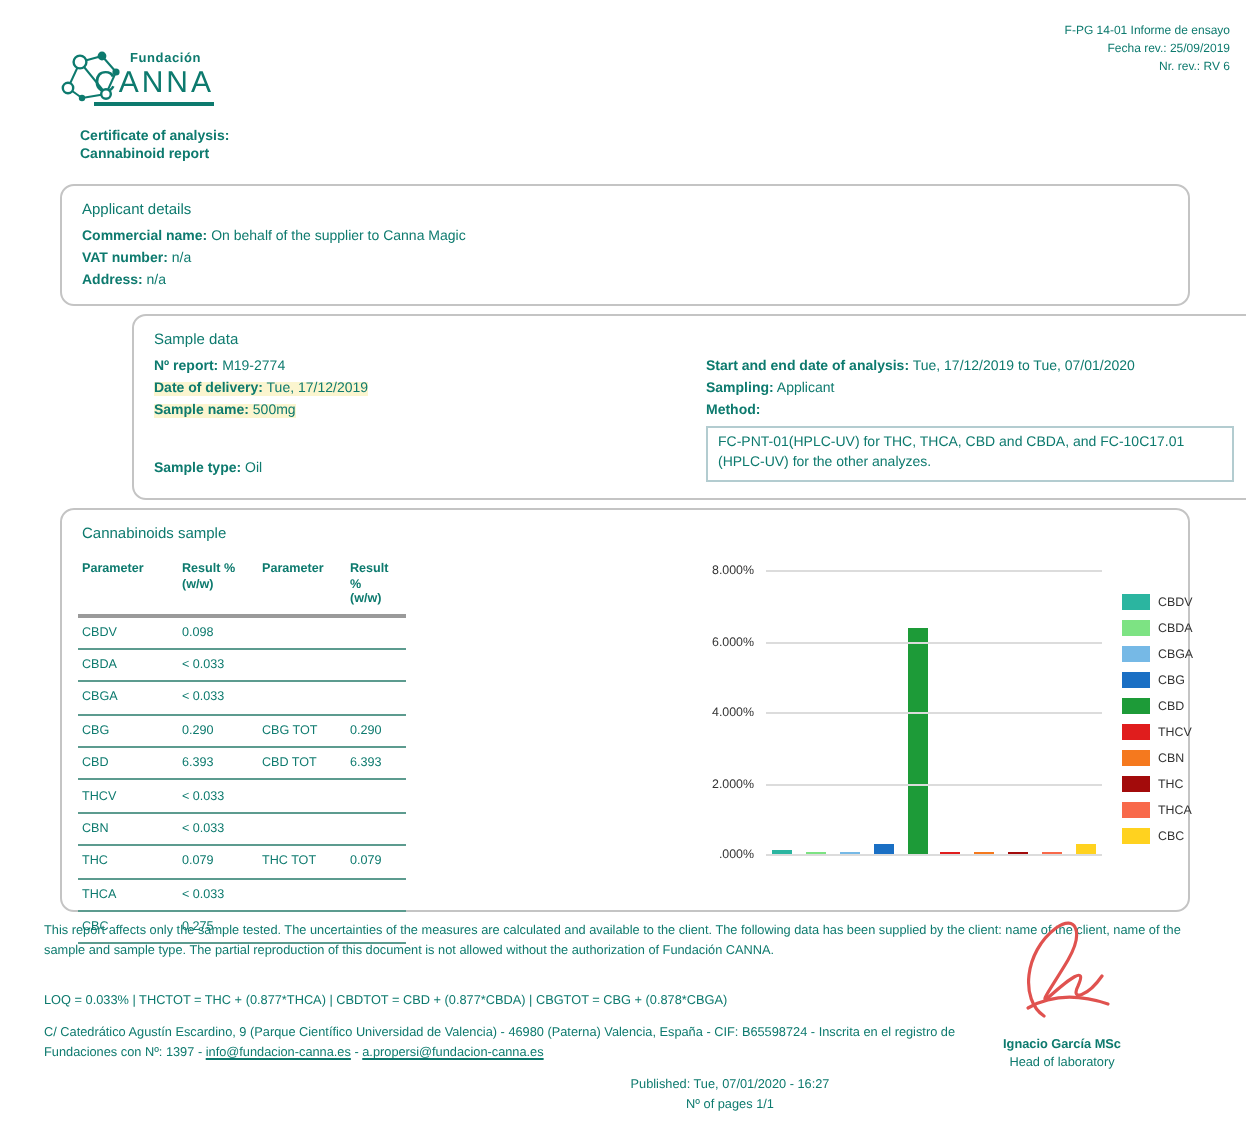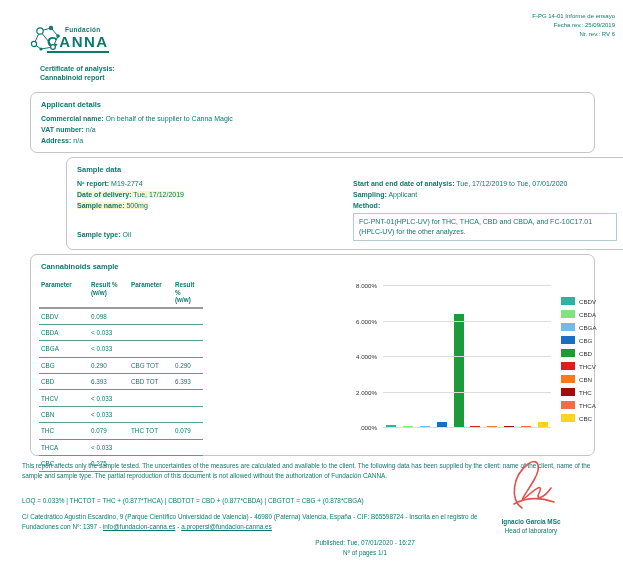--- a/index.html
+++ b/index.html
@@ -4,29 +4,29 @@
 <style>
   html,body{margin:0;padding:0;}
   .page{position:relative;width:623px;height:572px;background:#ffffff;overflow:hidden;
         font-family:"Liberation Sans", sans-serif;color:#0d7a6e;}
   
   .doc-ref{position:absolute;top:12px;right:8px;text-align:right;font-size:6px;line-height:9px;color:#0d7a6e;}
   
   .logo{position:absolute;left:38px;top:26px;width:90px;height:40px;}
   .logo svg{position:absolute;left:-10px;top:-4px;}
   .logo-top{margin-left:27px;font-size:6.5px;font-weight:bold;letter-spacing:.3px;}
-  .logo-main{margin-left:9px;display:inline-block;font-size:15px;font-weight:bold;letter-spacing:1.5px;
+  .logo-main{margin-left:9px;display:inline-block;font-size:15px;font-weight:normal;letter-spacing:1.5px;
              border-bottom:2.5px solid #0d7a6e;padding-bottom:1px;line-height:16px;}
   .doc-title{position:absolute;left:40px;top:64px;font-size:7px;font-weight:bold;line-height:9px;}
   
   .box{position:absolute;left:30px;width:563px;border:1px solid #c4c4c4;border-radius:7px;background:#fff;}
   .box-applicant{top:92px;height:59px;}
   .box-sample{top:157px;height:91px;margin-left:36px;}
   .box-profile{top:254px;height:200px;}
-  .box-title{position:absolute;left:10px;top:7px;font-size:7.5px;font-weight:bold;}
+  .box-title{position:absolute;left:10px;top:7px;font-size:7.5px;font-weight:normal;}
   .fields{position:absolute;left:10px;top:20px;font-size:7px;line-height:11px;}
   .fields b{font-weight:bold;}
   .sample-right{left:286px;width:272px;}
   .hl{background:#fbf5cf;}
   .method-box{border:1px solid #b3ccd0;padding:3px 5px;margin-top:2px;width:252px;line-height:10px;}
   .gap-before{margin-top:18px;}
   
   .ctable{position:absolute;left:8px;top:24px;border-collapse:collapse;font-size:6.3px;color:#0d7a6e;}
   .ctable th{font-weight:bold;text-align:left;vertical-align:top;padding:2px 2px 3px 2px;border-bottom:2px solid #9a9a9a;line-height:7.5px;}
   .ctable td{padding:4.2px 2px;border-bottom:1px solid #5c9b8f;}

